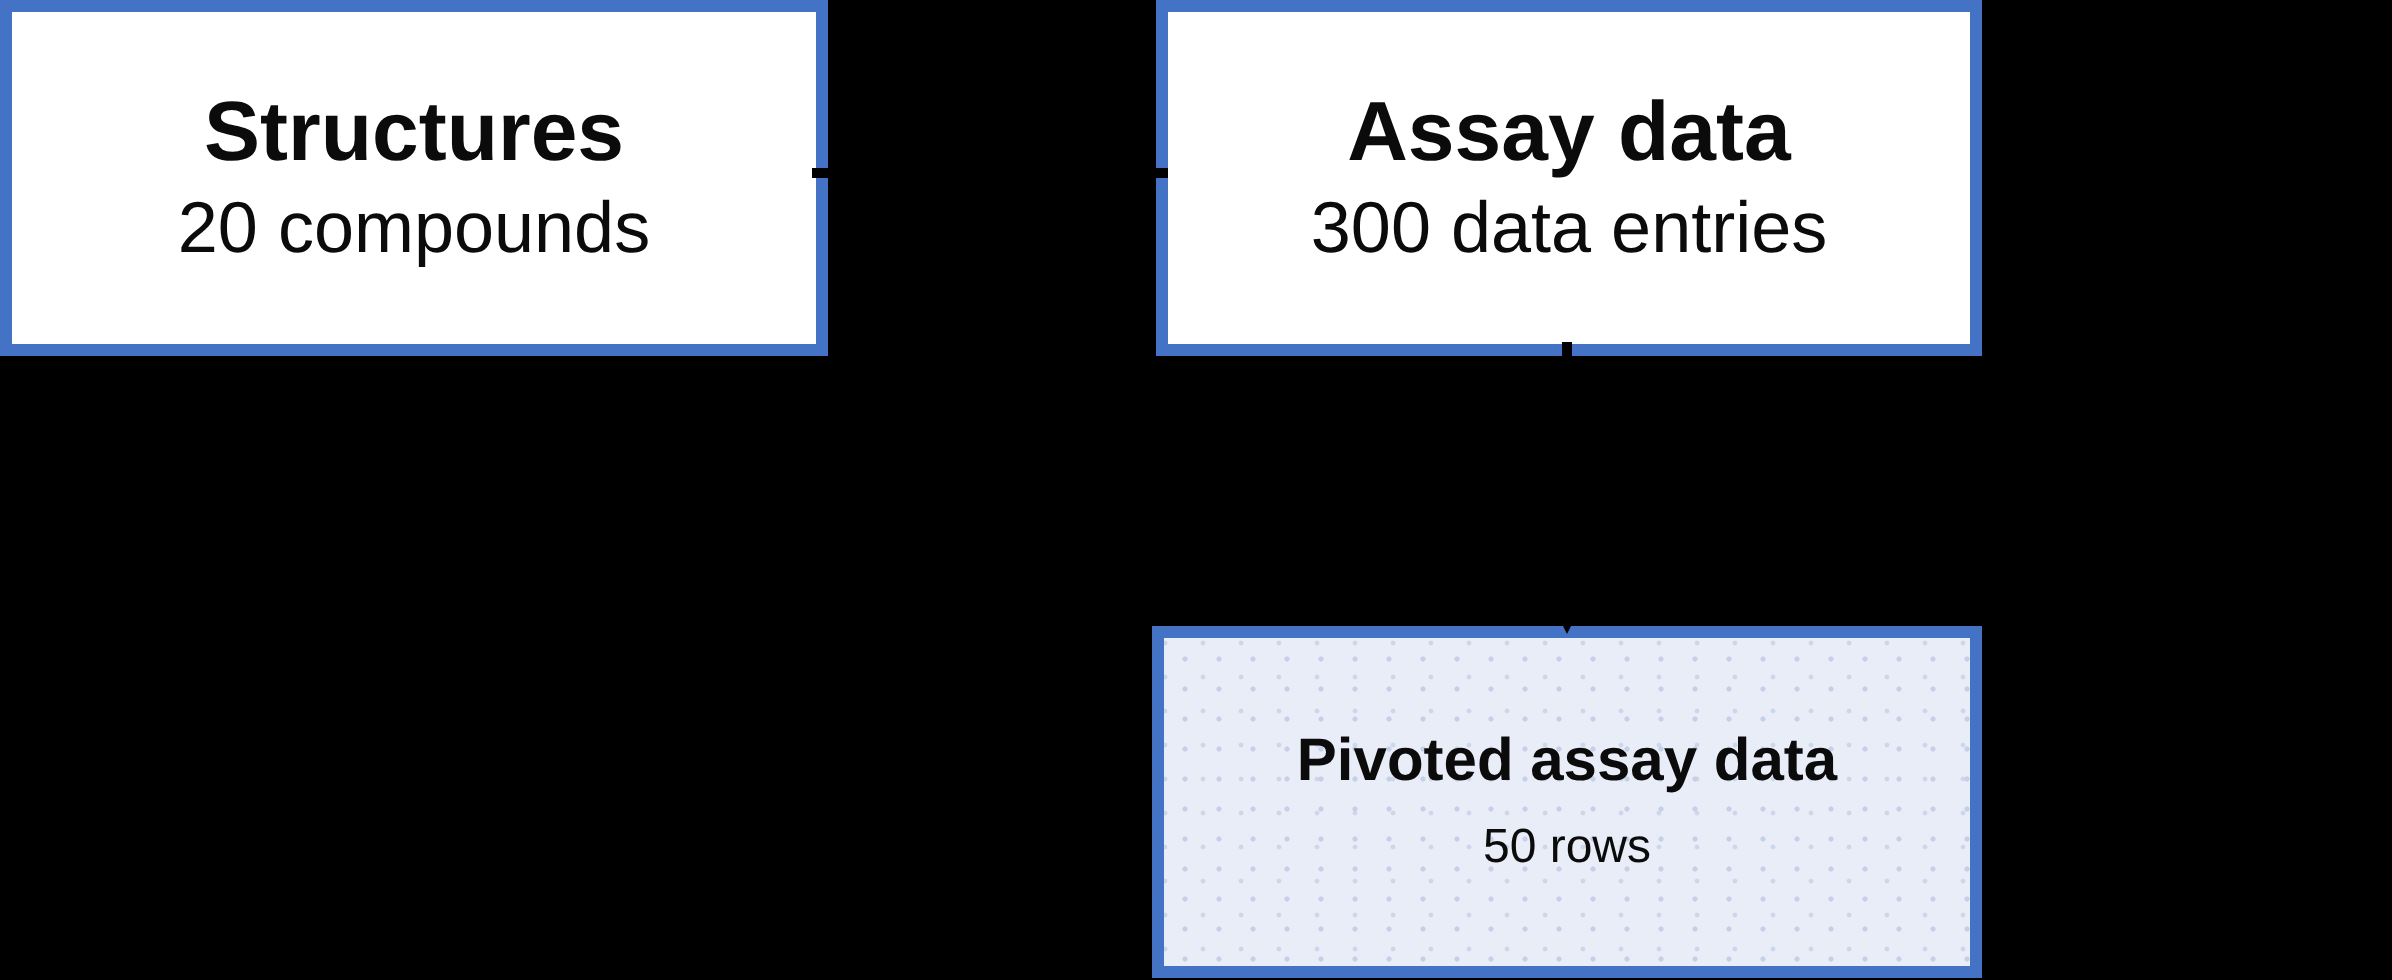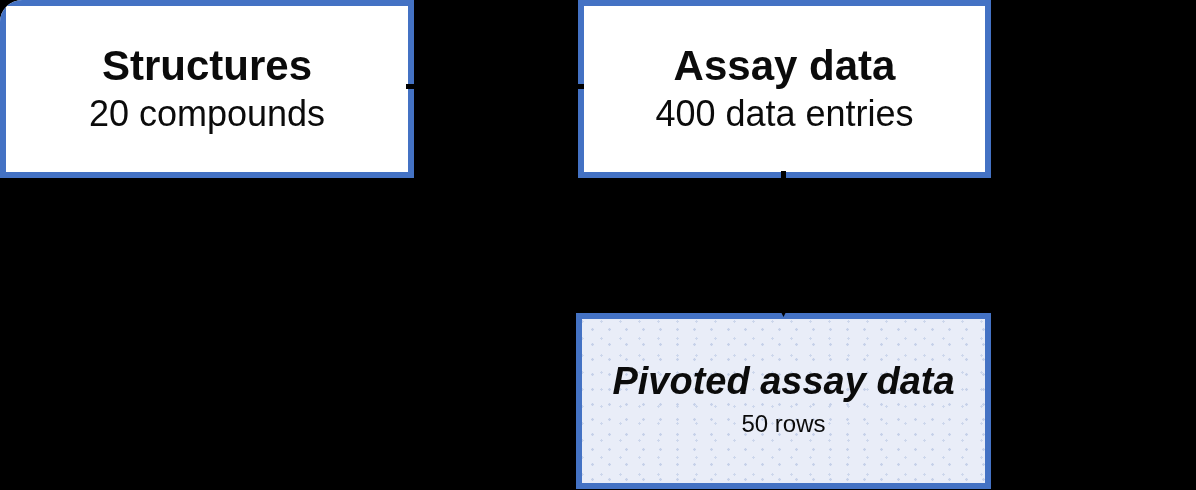--- a/index.html
+++ b/index.html
@@ -7,21 +7,20 @@
     padding: 0;
     background: #000000;
     font-family: "Liberation Sans", "DejaVu Sans", sans-serif;
   }
   #canvas {
     position: relative;
     width: 1196px;
     height: 490px;
     background: #000000;
     overflow: hidden;
-    border-radius: 22px;
   }
   .node {
     position: absolute;
     box-sizing: border-box;
     border: 6px solid #4472C4;
     display: flex;
     flex-direction: column;
     align-items: center;
     justify-content: center;
     text-align: center;
@@ -47,21 +46,21 @@
     line-height: 50px;
     white-space: nowrap;
   }
   .node-subtitle {
     font-weight: normal;
     color: #0b0b0b;
     font-size: 36px;
     line-height: 46px;
     white-space: nowrap;
   }
-  #node-pivoted .node-title    { font-size: 38px; line-height: 46px; font-style: italic; }
+  #node-pivoted .node-title    { font-size: 30px; line-height: 46px; }
   #node-pivoted .node-subtitle { font-size: 24px; line-height: 40px; }
 
   #connector-layer {
     position: absolute;
     left: 0; top: 0;
     width: 1196px;
     height: 490px;
     z-index: 5;
     pointer-events: none;
   }
@@ -71,21 +70,21 @@
 
 <div id="canvas">
 
   <div class="node node-white" id="node-structures">
     <div class="node-title">Structures</div>
     <div class="node-subtitle">20 compounds</div>
   </div>
 
   <div class="node node-white" id="node-assay">
     <div class="node-title">Assay data</div>
-    <div class="node-subtitle">400 data entries</div>
+    <div class="node-subtitle">300 data entries</div>
   </div>
 
   <div class="node node-lav" id="node-pivoted">
     <div class="node-title">Pivoted assay data</div>
     <div class="node-subtitle">50 rows</div>
   </div>
 
   <svg id="connector-layer" viewBox="0 0 1196 490" xmlns="http://www.w3.org/2000/svg">
     <g>
       <line x1="406" y1="86.5" x2="584" y2="86.5" stroke="#000000" stroke-width="5"></line>

